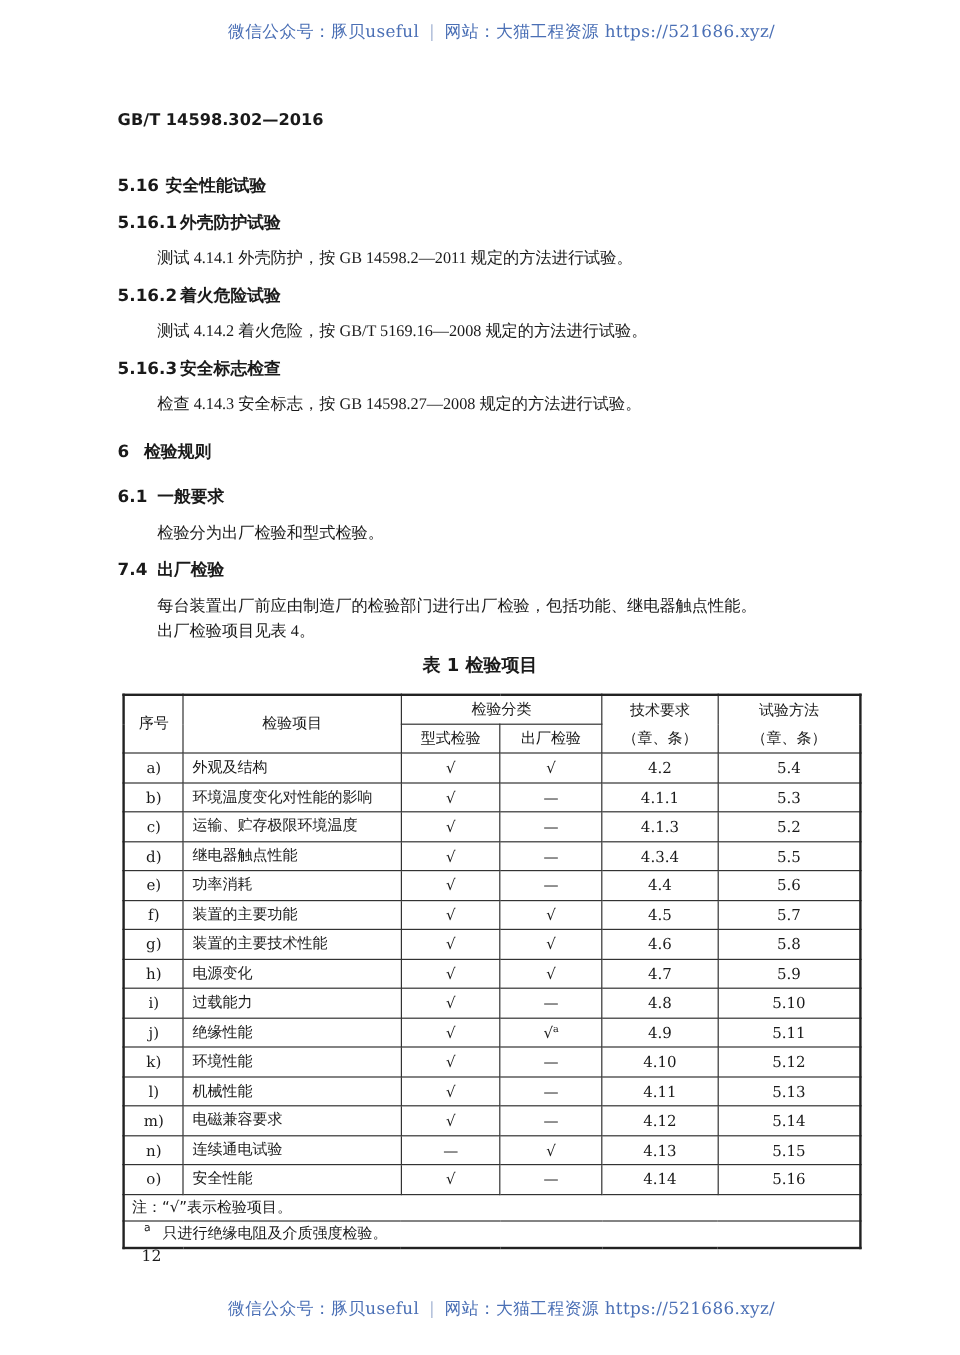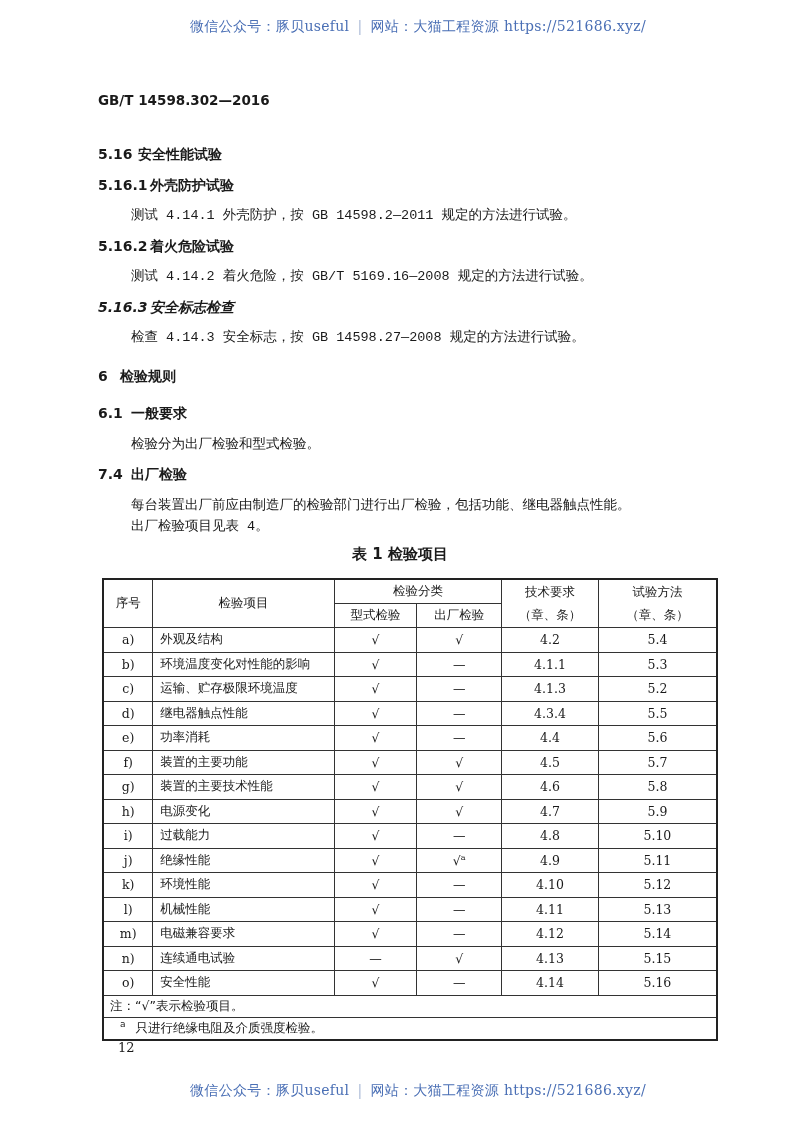--- a/index.html
+++ b/index.html
@@ -4,21 +4,21 @@
 <style>
   html, body { margin:0; padding:0; }
   body { width:800px; height:1129px; background:#ffffff; position:relative; overflow:hidden;
          font-family:"DejaVu Serif", serif; color:#1a1a1a; }
   .wm { position:absolute; left:0; width:800px; text-align:center; font-size:14px; color:#4a6fb5;
         font-family:"DejaVu Serif", serif; letter-spacing:0.3px;margin-left:18px; }
   .wm .sep { color:#a9b8d6; margin:0 8px; }
   .std { position:absolute; left:98px; top:92px; font-size:13.5px; font-weight:bold; font-family:"DejaVu Sans", sans-serif; }
   .h { position:absolute; left:98px; font-size:14px; font-weight:bold; font-family:"DejaVu Sans", sans-serif; }
   .h .num { display:inline-block; }
-  .p { position:absolute; left:131px; font-size:13.5px; font-family:Liberation Mono, monospace; }
+  .p { position:absolute; left:131px; font-size:13.5px; font-family:Liberation Serif, serif; }
   .caption { position:absolute; left:0; width:800px; text-align:center; top:545px; font-size:15px; font-weight:bold;
              font-family:"DejaVu Sans", sans-serif; }
   table { position:absolute; left:102px; top:578px; border-collapse:collapse; width:616px;
           font-size:12.5px; font-family:"DejaVu Serif", serif; border:2px solid #222; }
   td, th { border:1px solid #333; text-align:center; padding:0; font-weight:normal; }
   th { height:23px; }
   td { height:23.5px; }
   td.item { text-align:left; padding-left:7px; font-family:"DejaVu Sans", sans-serif; }
   td.note { text-align:left; padding-left:6px; height:21px; font-family:"DejaVu Sans", sans-serif; }
   .sup { font-size:8px; vertical-align:super; }
@@ -40,21 +40,21 @@
 <div class="h" style="top:177px;">
   <span class="num" style="width:52px">5.16.1</span><span>外壳防护试验</span>
 </div>
 <div class="p" style="top:206px;">测试 4.14.1 外壳防护，按 GB 14598.2—2011 规定的方法进行试验。</div>
 
 <div class="h" style="top:238px;">
   <span class="num" style="width:52px">5.16.2</span><span>着火危险试验</span>
 </div>
 <div class="p" style="top:267px;">测试 4.14.2 着火危险，按 GB/T 5169.16—2008 规定的方法进行试验。</div>
 
-<div class="h" style="top:299px;font-style:italic;">
+<div class="h" style="top:299px;">
   <span class="num" style="width:52px">5.16.3</span><span>安全标志检查</span>
 </div>
 <div class="p" style="top:328px;">检查 4.14.3 安全标志，按 GB 14598.27—2008 规定的方法进行试验。</div>
 
 <div class="h" style="top:368px;">
   <span class="num" style="width:22px">6</span><span>检验规则</span>
 </div>
 
 <div class="h" style="top:405px;">
   <span class="num" style="width:33px">6.1</span><span>一般要求</span>

